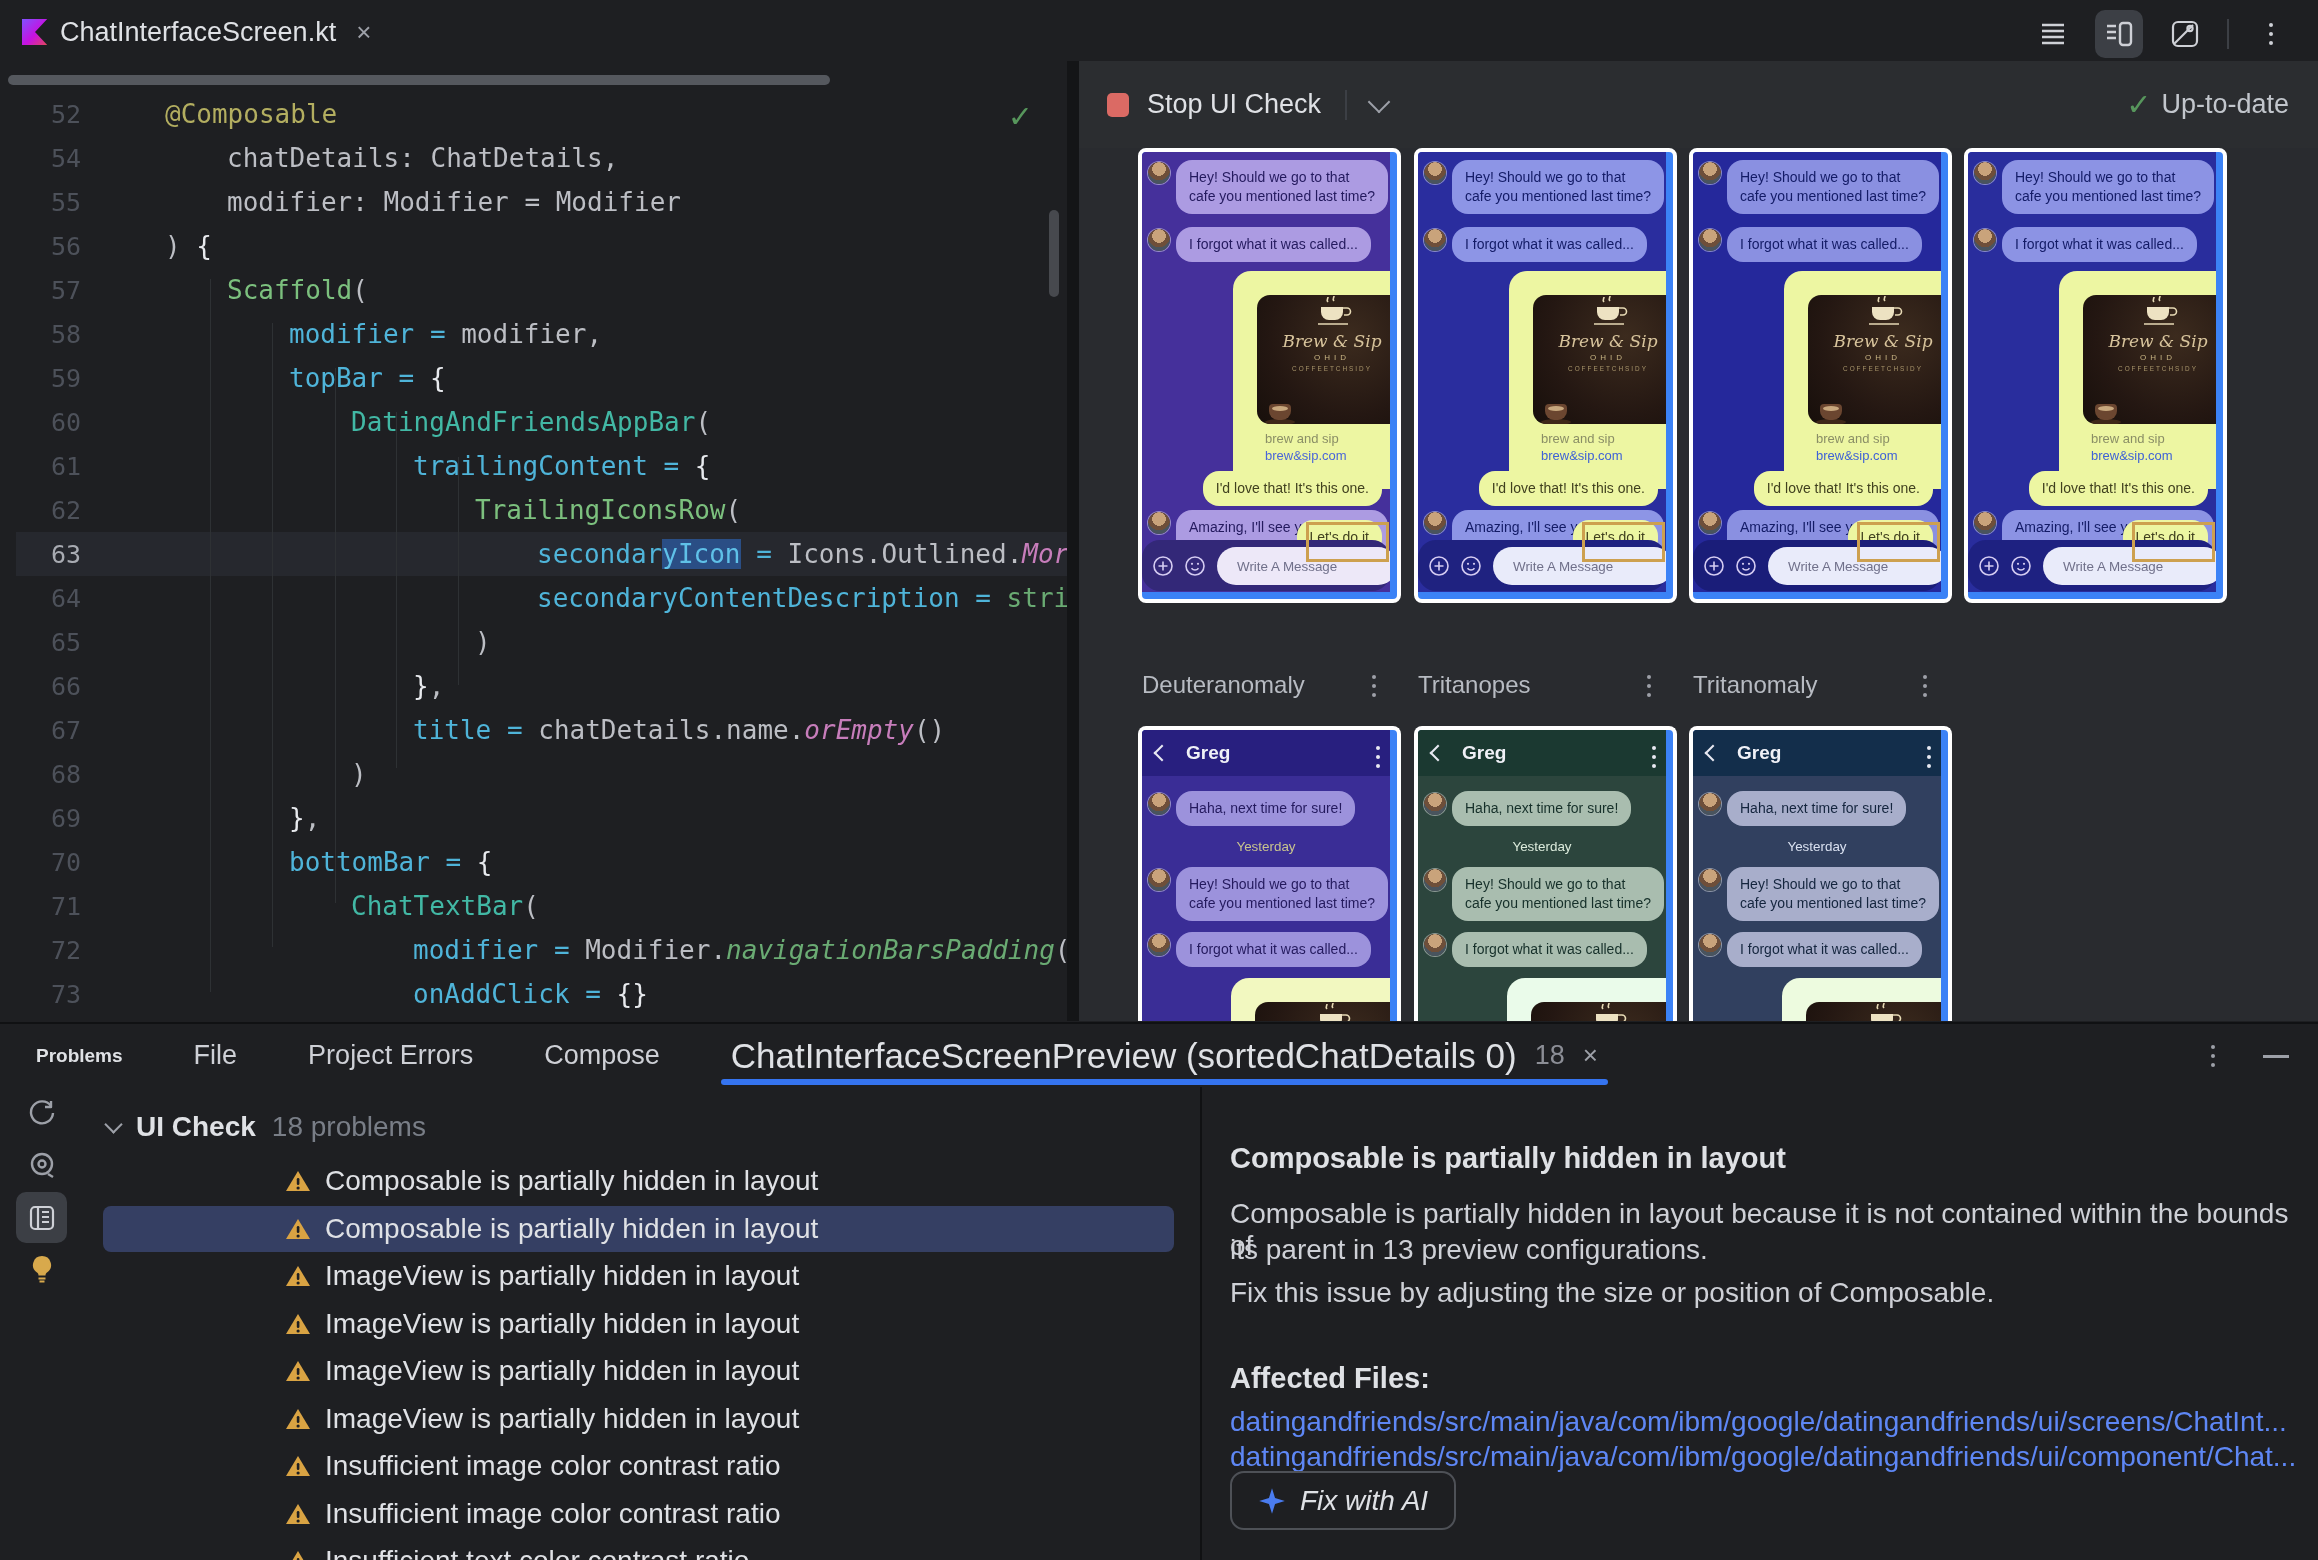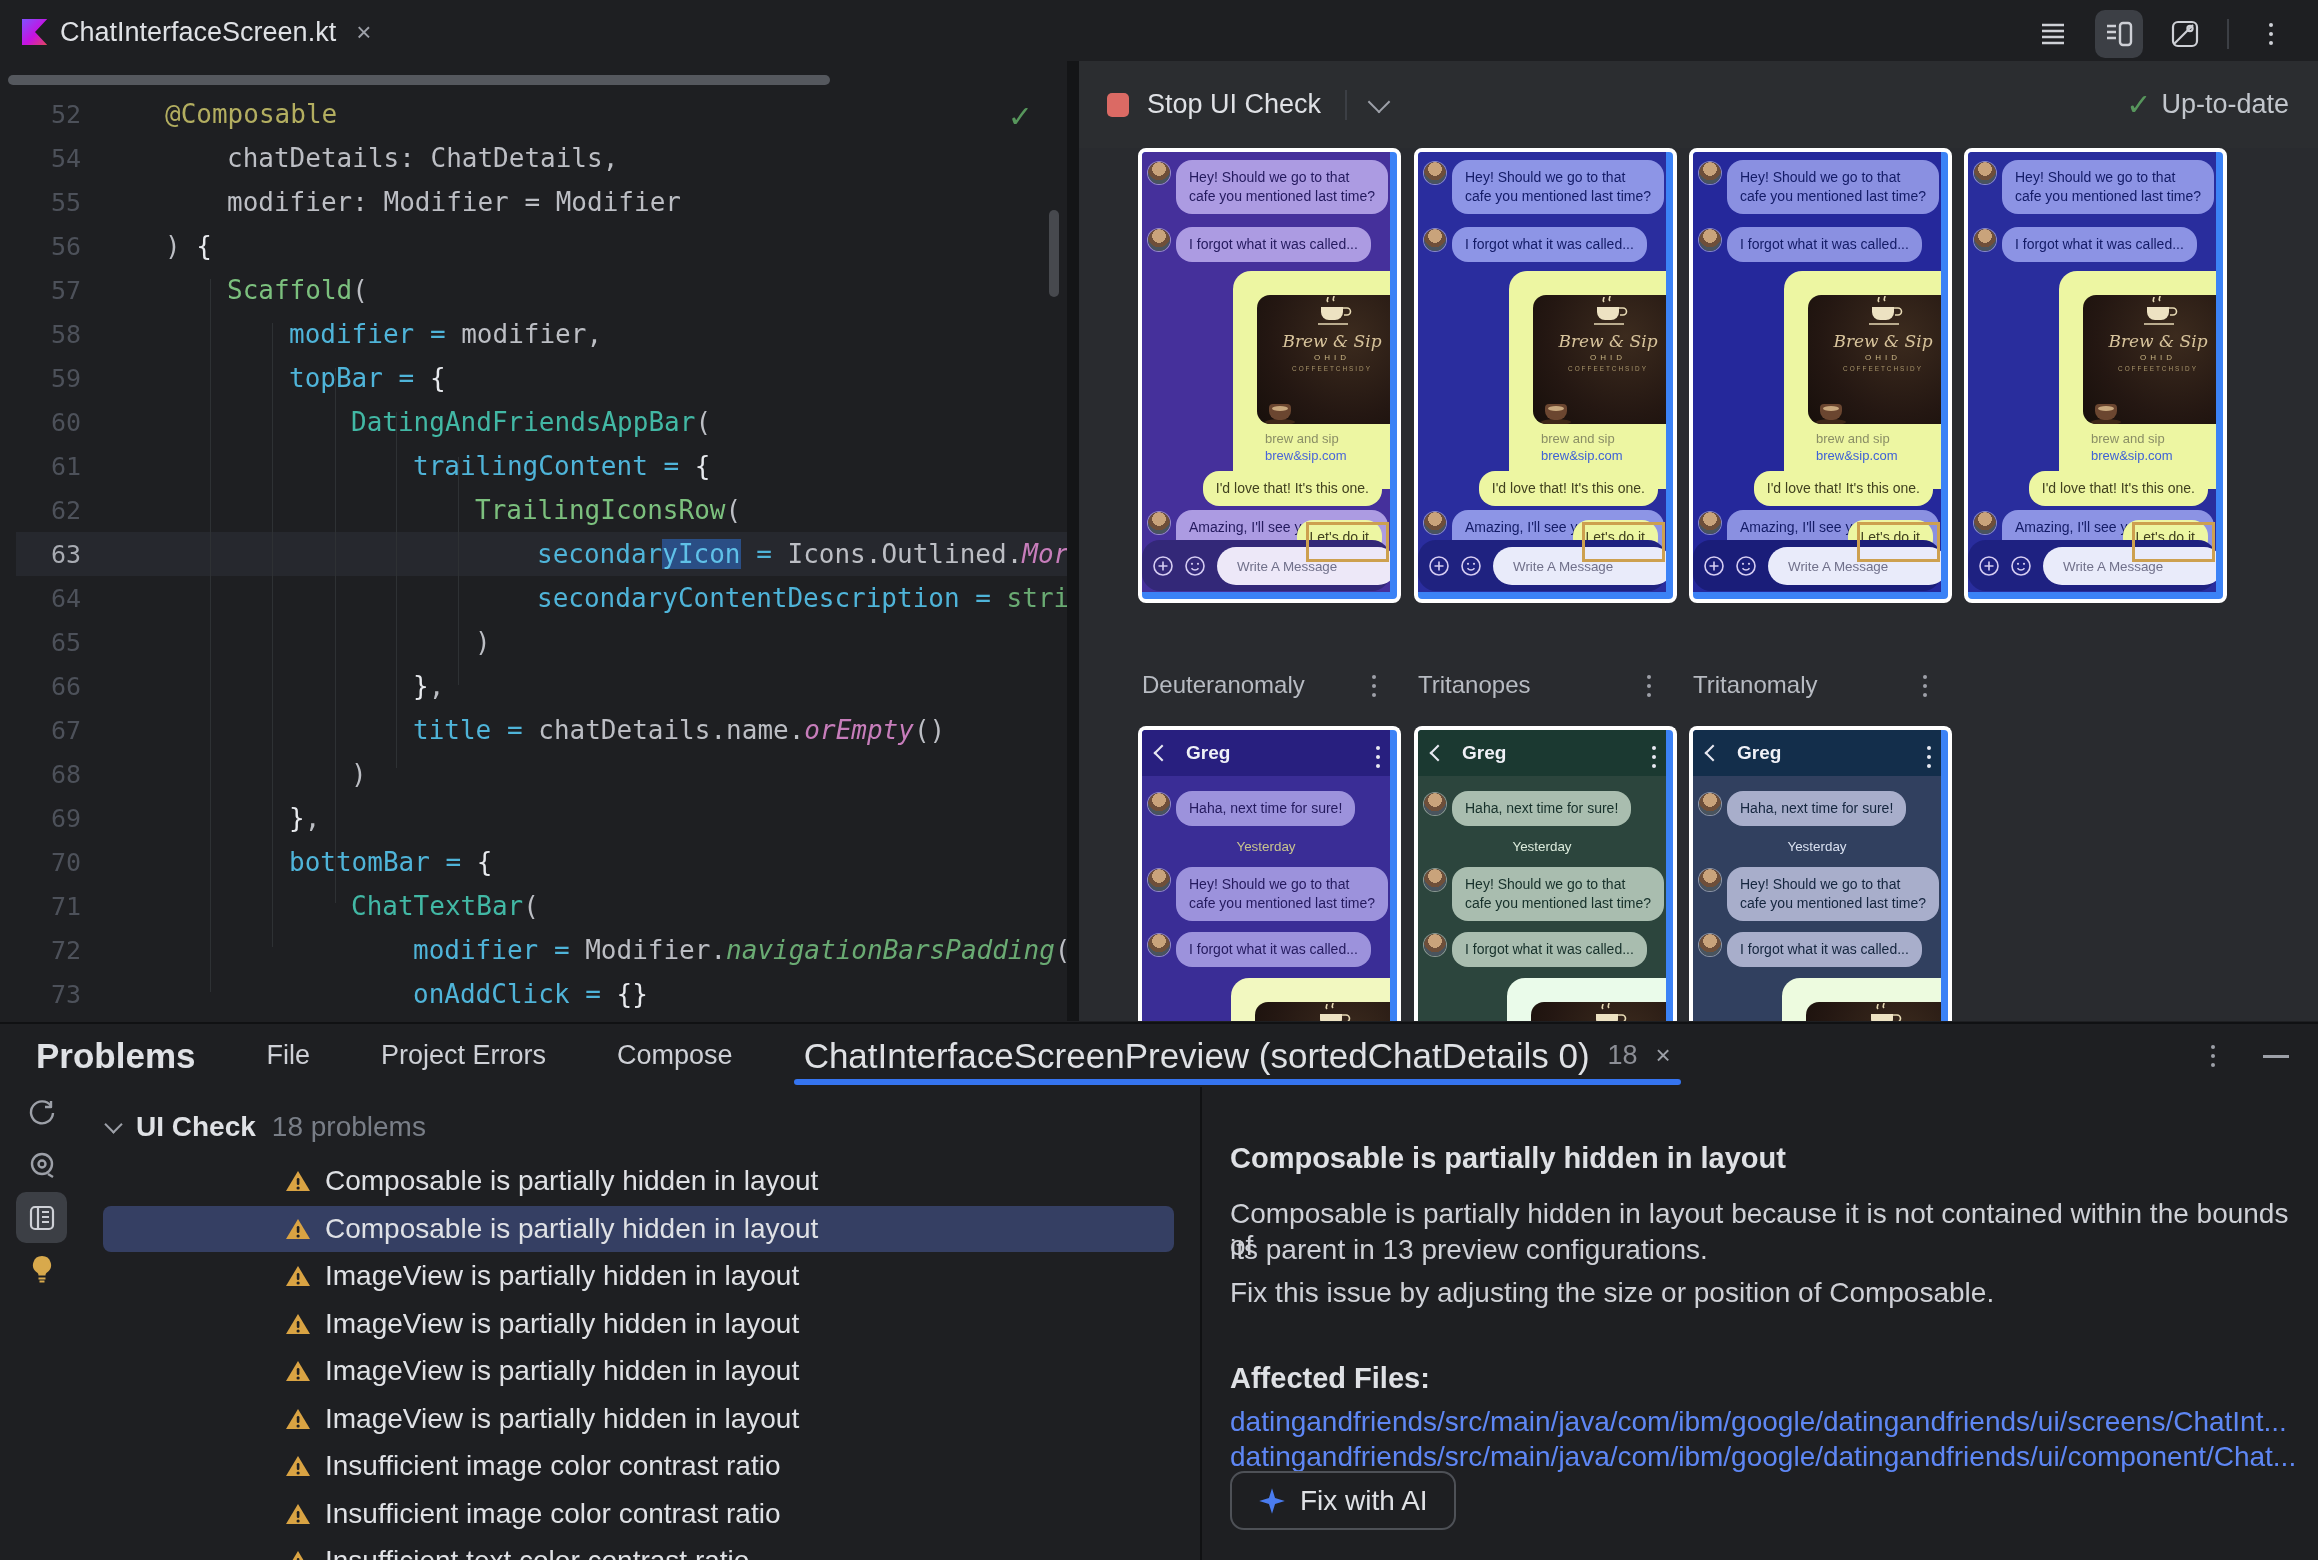--- a/index.html
+++ b/index.html
@@ -79,21 +79,21 @@
   .ph-appbar{position:absolute;left:0;top:0;width:248px;height:46px;display:flex;align-items:center;}
   .backchev{width:10px;height:10px;border-left:2.2px solid #E8E9F2;border-bottom:2.2px solid #E8E9F2;
             transform:rotate(45deg);margin-left:14px;}
   .ph-name{font-size:19px;color:#F0F1F7;margin-left:18px;font-weight:bold;}
   .ph-kebab{position:absolute;right:10px;top:14px;color:#E8E9F2;}
   .pv-label{position:absolute;font-size:24px;color:#B7BBC2;}
   .pv-kebab{position:absolute;color:#9DA0A8;}
   
   #problems{position:absolute;left:0;top:1022px;width:2319px;height:539px;background:#1E1F22;border-top:2px solid #101113;}
   #pr-tabs{position:absolute;left:0;top:0;width:100%;height:63px;display:flex;align-items:center;}
-  #pr-tabs .tool-title{font-weight:bold;font-size:35px;margin-left:36px;}
+  #pr-tabs .tool-title{font-weight:bold;font-size:19px;margin-left:36px;}
   .pr-tab{font-size:27px;color:#CED0D6;margin-left:71px;}
   #active-tab{display:flex;align-items:center;margin-left:71px;position:relative;height:63px;}
   #active-tab .lbl{font-size:35px;color:#DFE1E5;}
   #active-tab .badge{font-size:27px;color:#8C8E96;margin-left:18px;}
   #active-tab .x{font-size:26px;color:#9DA0A8;margin-left:18px;}
   #tab-underline{position:absolute;left:-10px;bottom:2px;height:6px;border-radius:3px;background:#3574F0;width:calc(100% + 20px);}
   #pr-tab-icons{position:absolute;right:30px;top:10px;display:flex;align-items:center;gap:48px;height:44px;color:#9DA0A8;}
   .minus{width:26px;height:3px;background:#9DA0A8;}
   #pr-strip{position:absolute;left:0;top:63px;width:89px;height:475px;}
   .strip-ic{position:absolute;left:16px;width:51px;height:51px;display:flex;align-items:center;justify-content:center;border-radius:10px;}
@@ -107,21 +107,21 @@
   .pitem.sel{background:#353F63;}
   .pitem .wsvg{margin-left:91px;display:flex;}
   .pitem .ptxt{font-size:28px;color:#DFE1E5;margin-left:14px;}
   #pr-vdiv{position:absolute;left:1200px;top:63px;width:2px;height:475px;background:#101113;}
   #pr-details{position:absolute;left:1202px;top:63px;width:1117px;height:475px;}
   #det-title{position:absolute;left:28px;top:55px;font-size:29px;font-weight:bold;color:#DFE1E5;}
   .det-body{position:absolute;left:28px;font-size:28px;color:#CED0D6;}
   #det-aff{position:absolute;left:28px;top:275px;font-size:29px;font-weight:bold;color:#DFE1E5;}
   .det-link{position:absolute;left:28px;font-size:28px;color:#5E87F5;cursor:pointer;}
   #fix-btn{position:absolute;left:28px;top:384px;height:55px;border:2px solid #4E5157;border-radius:14px;
-           display:flex;align-items:center;padding:0 26px;gap:14px;background:transparent;}
+           display:flex;align-items:center;padding:0 26px;gap:14px;background:transparent;font-style:italic;}
   #fix-btn span{font-size:28px;color:#DFE1E5;}
 </style>
 </head>
 <body>
 
 <div id="screen">
 
   <div id="topbar">
     <div id="file-tab">
       <span class="kticon"></span>

